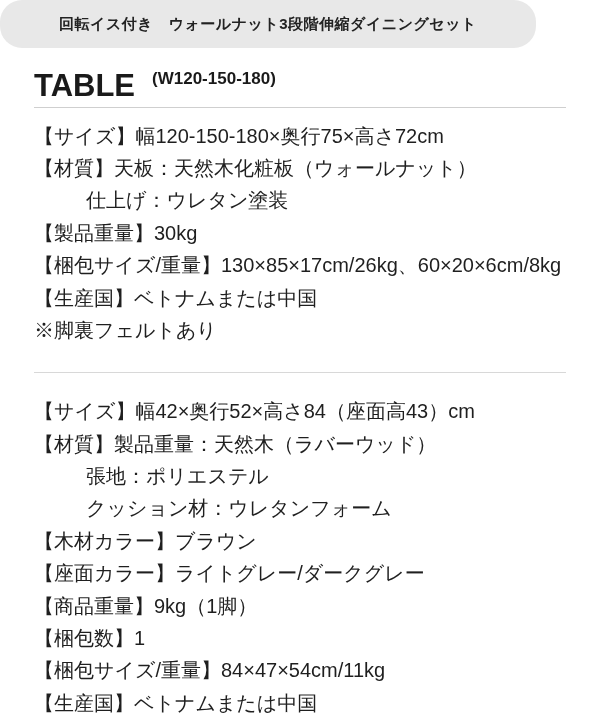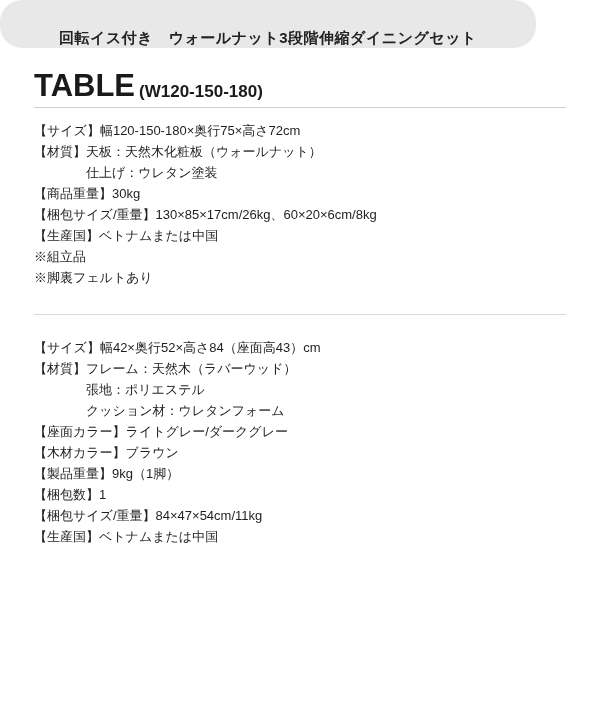--- a/index.html
+++ b/index.html
@@ -19,21 +19,21 @@
     height: 718px;
     position: relative;
     box-sizing: border-box;
   }
   
   .header {
     width: 536px;
     height: 48px;
     background: #e8e8e8;
     display: flex;
-    align-items: flex-end;
+    align-items: center;
     justify-content: center;
     box-sizing: border-box;
     border-radius: 22px;
   }
   .header-title {
     font-size: 15px;
     font-weight: bold;
     color: #222222;
     letter-spacing: 0.5px;
     white-space: nowrap;
@@ -41,47 +41,47 @@
   
   .content {
     padding: 0 34px;
     box-sizing: border-box;
   }
   .section {
     padding-top: 22px;
   }
   .section-title-row {
     display: flex;
-    align-items: flex-end;
+    align-items: flex-start;
     border-bottom: 1px solid #cfcfcf;
     padding-bottom: 4px;
     margin-bottom: 12px;
   }
   .section-title {
     font-size: 31px;
     font-weight: bold;
     letter-spacing: 0px;
     line-height: 1.05;
     color: #1a1a1a;
   }
   .section-subtitle {
     font-size: 17px;
     font-weight: bold;
     color: #1a1a1a;
-    margin-left: 4px;
+    margin-left: 17px;
     position: relative;
     top: -1px;
   }
   .spec-list {
     list-style: none;
     margin: 0;
     padding: 0;
   }
   .spec-list li {
-    font-size: 13px;
+    font-size: 20px;
     line-height: 1.62;
     color: #1f1f1f;
     white-space: nowrap;
   }
   .spec-list li.indent {
     padding-left: 52px;
   }
   .divider {
     border: 0;
     border-top: 1px solid #d8d8d8;
@@ -101,39 +101,38 @@
 
     <div class="section">
       <div class="section-title-row">
         <span class="section-title">TABLE</span>
         <span class="section-subtitle">(W120-150-180)</span>
       </div>
       <ul class="spec-list">
         <li>【サイズ】幅120-150-180×奥行75×高さ72cm</li>
         <li>【材質】天板：天然木化粧板（ウォールナット）</li>
         <li class="indent">仕上げ：ウレタン塗装</li>
-        <li>【商品重量】30kg</li>
+        <li>【製品重量】30kg</li>
         <li>【梱包サイズ/重量】130×85×17cm/26kg、60×20×6cm/8kg</li>
         <li>【生産国】ベトナムまたは中国</li>
-        <li>※組立品</li>
         <li>※脚裏フェルトあり</li>
       </ul>
     </div>
 
     <hr class="divider">
 
     <div class="section">
       <ul class="spec-list">
         <li>【サイズ】幅42×奥行52×高さ84（座面高43）cm</li>
-        <li>【材質】フレーム：天然木（ラバーウッド）</li>
+        <li>【材質】製品重量：天然木（ラバーウッド）</li>
         <li class="indent">張地：ポリエステル</li>
         <li class="indent">クッション材：ウレタンフォーム</li>
+        <li>【木材カラー】ブラウン</li>
         <li>【座面カラー】ライトグレー/ダークグレー</li>
-        <li>【木材カラー】ブラウン</li>
-        <li>【製品重量】9kg（1脚）</li>
+        <li>【商品重量】9kg（1脚）</li>
         <li>【梱包数】1</li>
         <li>【梱包サイズ/重量】84×47×54cm/11kg</li>
         <li>【生産国】ベトナムまたは中国</li>
 
       </ul>
     </div>
 
   </div>
 </div>
 

